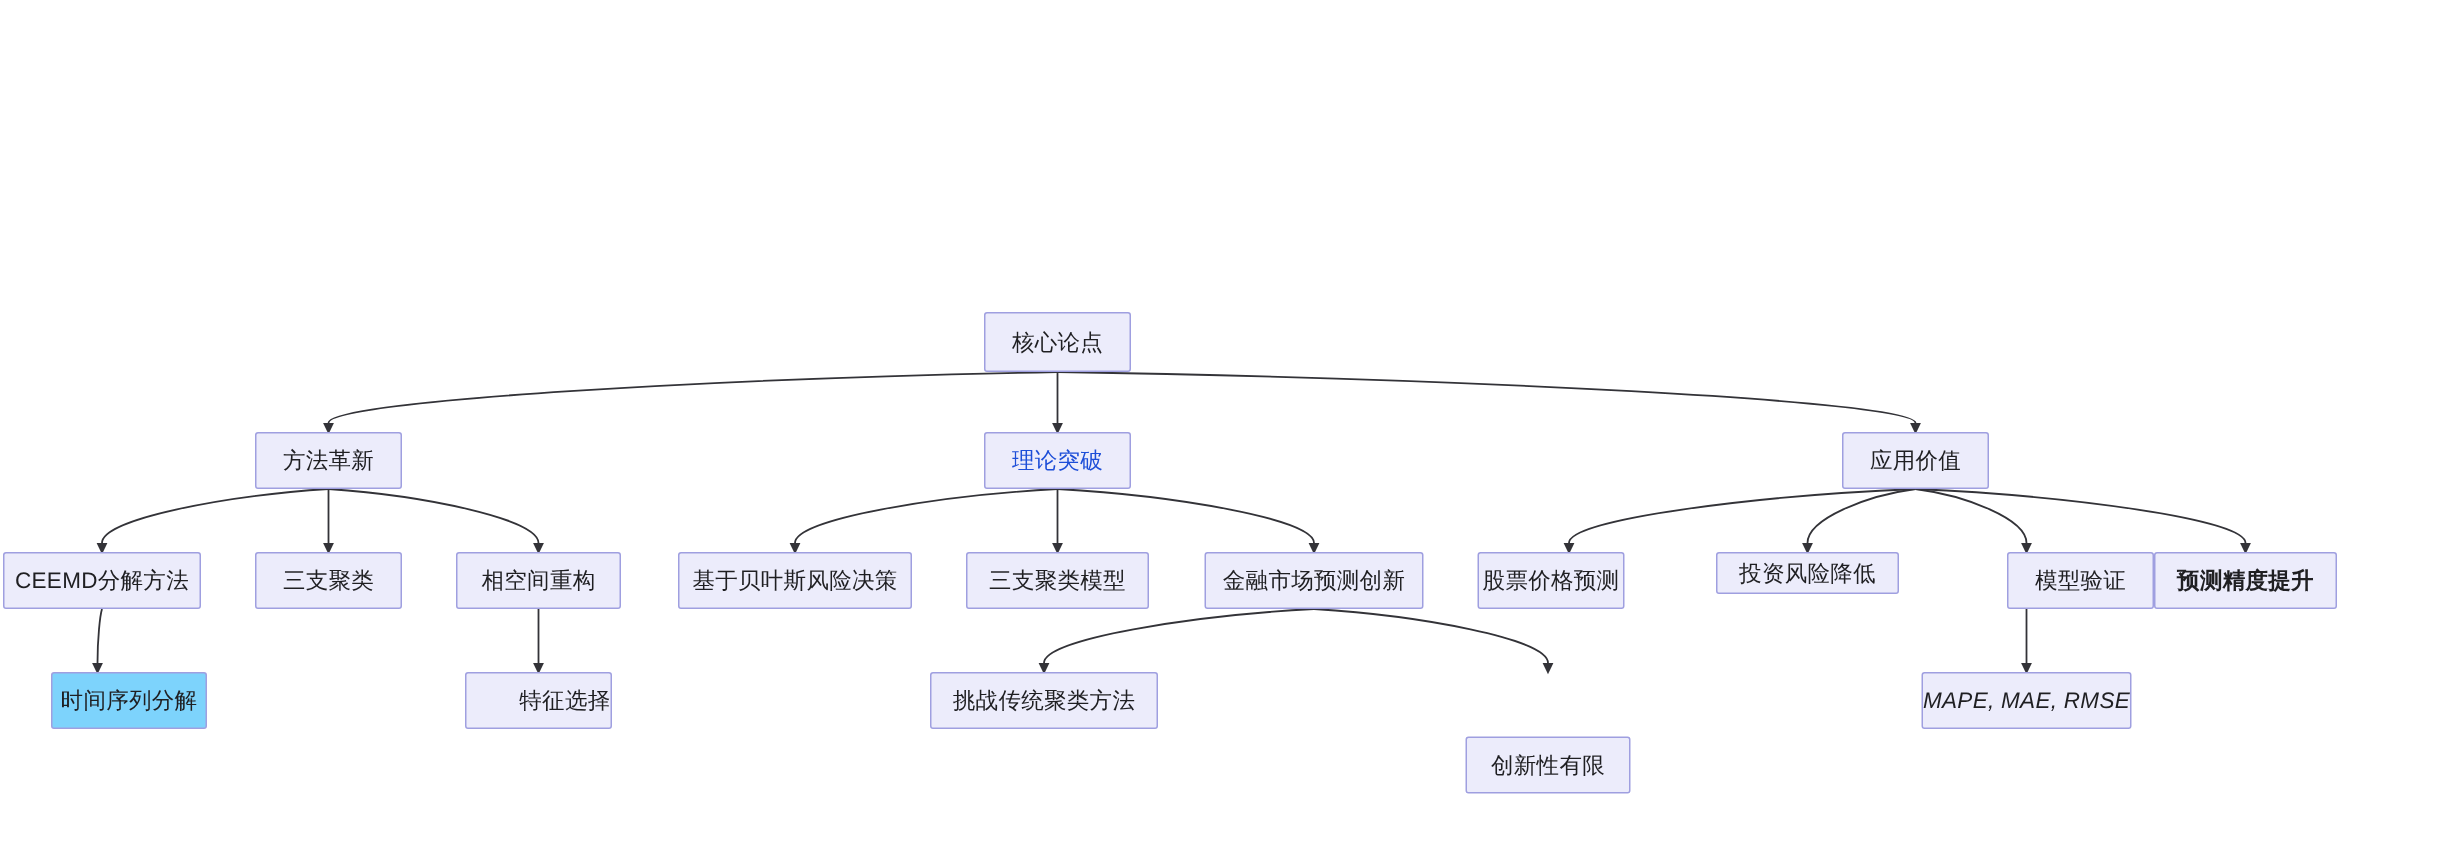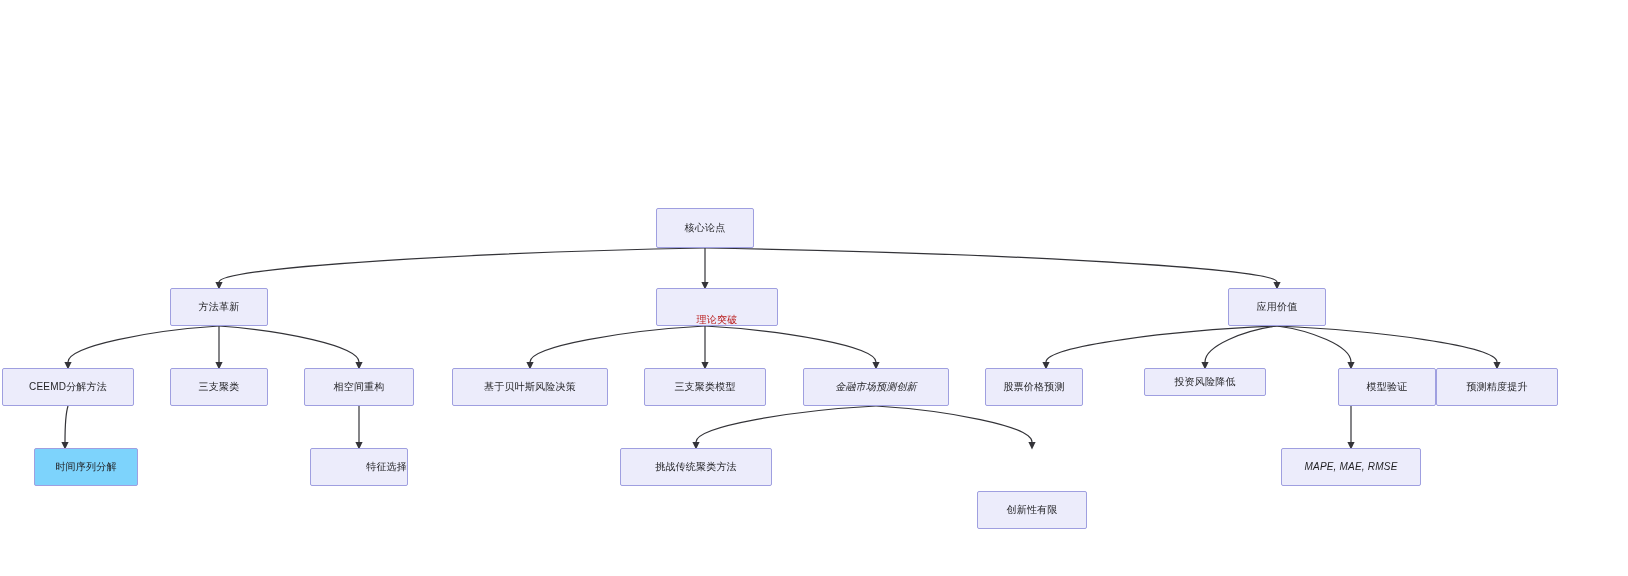--- a/index.html
+++ b/index.html
@@ -32,21 +32,21 @@
   .node {
     position: absolute;
     box-sizing: border-box;
     background: #ececfb;
     border: 1px solid #9f9fe0;
     border-radius: 2px;
     display: flex;
     align-items: center;
     justify-content: center;
     color: #1f1f22;
-    font-size: 10px;
+    font-size: 15px;
     line-height: 1;
     white-space: nowrap;
     letter-spacing: 0.2px;
   }
   .node-label {
     display: block;
   }
   .edge-path {
     fill: none;
     stroke: #333338;
@@ -98,54 +98,54 @@
       <path d="M 1351 406 L 1351 442" class="edge-path" stroke="#333338"></path>
       <path d="M 1351 449.5 L 1347.4 442 L 1354.6 442 Z" class="arrow-head" fill="#333338"></path>
     </svg>
   <div id="node-layer">
       <div class="node" style="left: 656px; top: 208px; width: 98px; height: 40px; background: rgb(236, 236, 251); border-color: rgb(159, 159, 224); color: rgb(31, 31, 34);">
         <span class="node-label">核心论点</span>
       </div>
       <div class="node" style="left: 170px; top: 288px; width: 98px; height: 38px; background: rgb(236, 236, 251); border-color: rgb(159, 159, 224); color: rgb(31, 31, 34);">
         <span class="node-label">方法革新</span>
       </div>
-      <div class="node" style="left: 656px; top: 288px; width: 122px; height: 38px; background: rgb(236, 236, 251); border-color: rgb(159, 159, 224); color: #b91c1c; align-items: flex-end;">
+      <div class="node" style="left: 656px; top: 288px; width: 98px; height: 38px; background: rgb(236, 236, 251); border-color: rgb(159, 159, 224); color: #1d4ed8;">
         <span class="node-label">理论突破</span>
       </div>
       <div class="node" style="left: 1228px; top: 288px; width: 98px; height: 38px; background: rgb(236, 236, 251); border-color: rgb(159, 159, 224); color: rgb(31, 31, 34);">
         <span class="node-label">应用价值</span>
       </div>
       <div class="node" style="left: 2px; top: 368px; width: 132px; height: 38px; background: rgb(236, 236, 251); border-color: rgb(159, 159, 224); color: rgb(31, 31, 34);">
         <span class="node-label">CEEMD分解方法</span>
       </div>
       <div class="node" style="left: 170px; top: 368px; width: 98px; height: 38px; background: rgb(236, 236, 251); border-color: rgb(159, 159, 224); color: rgb(31, 31, 34);">
         <span class="node-label">三支聚类</span>
       </div>
       <div class="node" style="left: 304px; top: 368px; width: 110px; height: 38px; background: rgb(236, 236, 251); border-color: rgb(159, 159, 224); color: rgb(31, 31, 34);">
         <span class="node-label">相空间重构</span>
       </div>
       <div class="node" style="left: 452px; top: 368px; width: 156px; height: 38px; background: rgb(236, 236, 251); border-color: rgb(159, 159, 224); color: rgb(31, 31, 34);">
         <span class="node-label">基于贝叶斯风险决策</span>
       </div>
       <div class="node" style="left: 644px; top: 368px; width: 122px; height: 38px; background: rgb(236, 236, 251); border-color: rgb(159, 159, 224); color: rgb(31, 31, 34);">
         <span class="node-label">三支聚类模型</span>
       </div>
-      <div class="node" style="left: 803px; top: 368px; width: 146px; height: 38px; background: rgb(236, 236, 251); border-color: rgb(159, 159, 224); color: rgb(31, 31, 34); font-style: italic;">
+      <div class="node" style="left: 803px; top: 368px; width: 146px; height: 38px; background: rgb(236, 236, 251); border-color: rgb(159, 159, 224); color: rgb(31, 31, 34);">
         <span class="node-label">金融市场预测创新</span>
       </div>
       <div class="node" style="left: 985px; top: 368px; width: 98px; height: 38px; background: rgb(236, 236, 251); border-color: rgb(159, 159, 224); color: rgb(31, 31, 34);">
         <span class="node-label">股票价格预测</span>
       </div>
       <div class="node" style="left: 1144px; top: 368px; width: 122px; height: 28px; background: rgb(236, 236, 251); border-color: rgb(159, 159, 224); color: rgb(31, 31, 34);">
         <span class="node-label">投资风险降低</span>
       </div>
       <div class="node" style="left: 1302px; top: 368px; width: 98px; height: 38px; background: rgb(236, 236, 251); border-color: rgb(159, 159, 224); color: rgb(31, 31, 34); margin-left: 36px;">
         <span class="node-label">模型验证</span>
       </div>
-      <div class="node" style="left: 1436px; top: 368px; width: 122px; height: 38px; background: rgb(236, 236, 251); border-color: rgb(159, 159, 224); color: rgb(31, 31, 34);">
+      <div class="node" style="left: 1436px; top: 368px; width: 122px; height: 38px; background: rgb(236, 236, 251); border-color: rgb(159, 159, 224); color: rgb(31, 31, 34); font-weight: bold;">
         <span class="node-label">预测精度提升</span>
       </div>
       <div class="node" style="left: 4px; top: 448px; width: 104px; height: 38px; background: #7dd3fc; border-color: rgb(159, 159, 224); color: rgb(31, 31, 34); margin-left: 30px;">
         <span class="node-label">时间序列分解</span>
       </div>
       <div class="node" style="left: 310px; top: 448px; width: 98px; height: 38px; background: rgb(236, 236, 251); border-color: rgb(159, 159, 224); color: rgb(31, 31, 34); justify-content: flex-end;">
         <span class="node-label">特征选择</span>
       </div>
       <div class="node" style="left: 620px; top: 448px; width: 152px; height: 38px; background: rgb(236, 236, 251); border-color: rgb(159, 159, 224); color: rgb(31, 31, 34);">
         <span class="node-label">挑战传统聚类方法</span>

